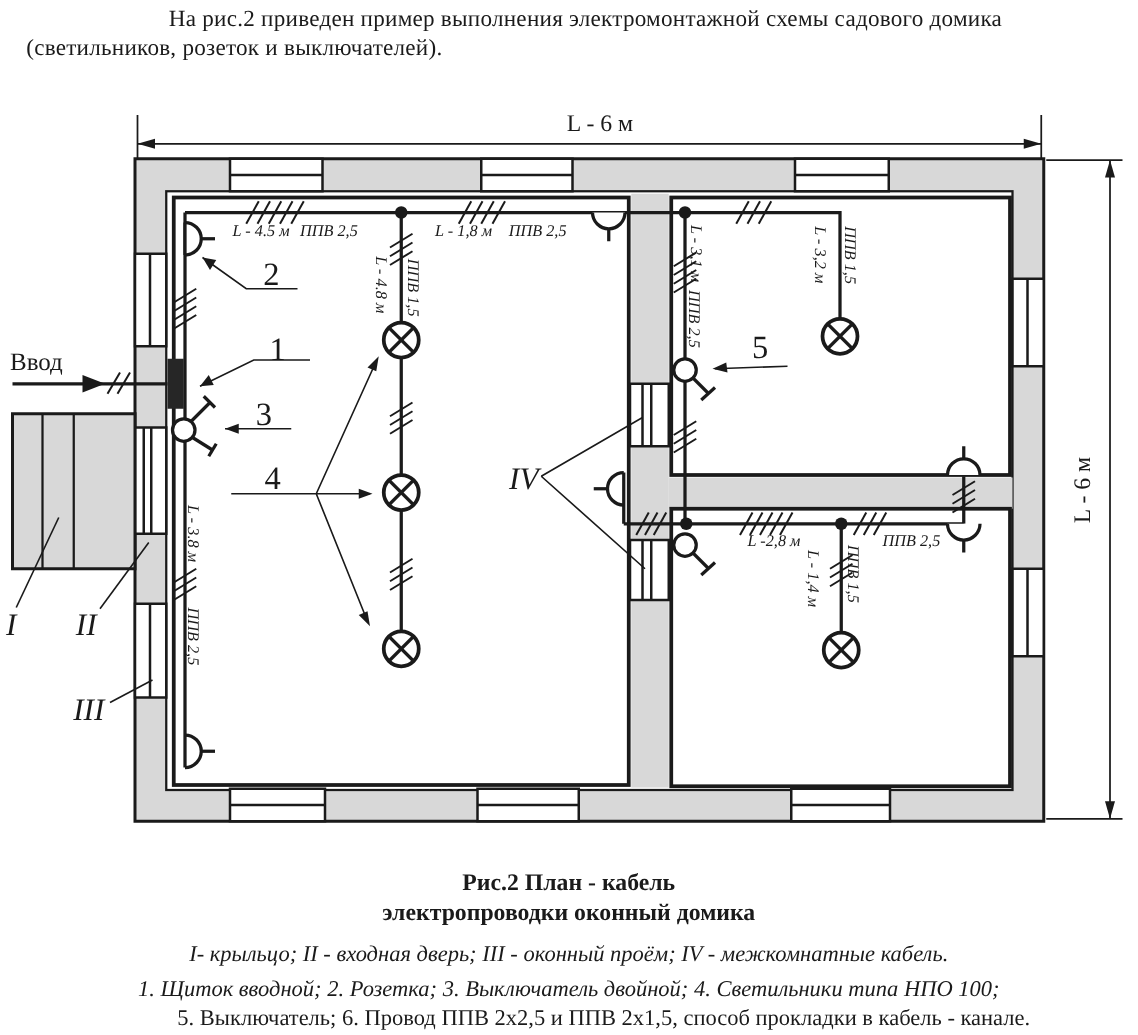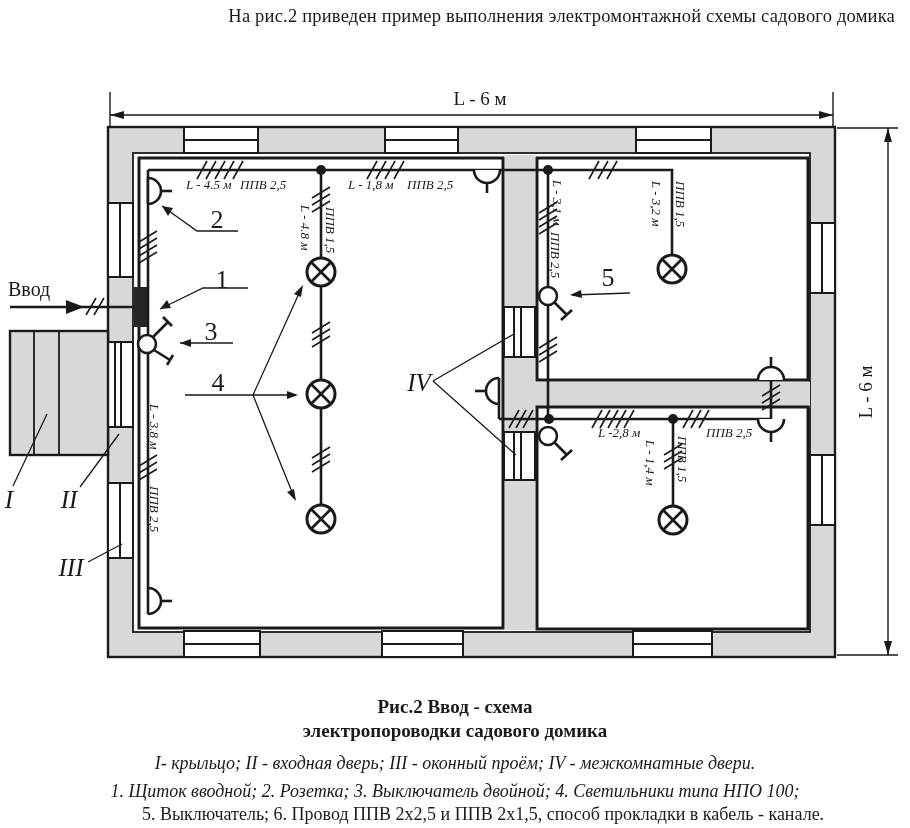--- a/index.html
+++ b/index.html
@@ -2,36 +2,37 @@
 <html><head>
 <meta charset="utf-8">
 <style>
   html,body{margin:0;padding:0;}
   body{
     width:910px;height:828px;position:relative;background:#ffffff;
     font-family:"Liberation Serif", serif;color:#1a1a1a;overflow:hidden;
   }
   .abs{position:absolute;}
   .intro{left:21px;top:5px;width:874px;font-size:18.5px;line-height:23px;letter-spacing:.2px;}
-  .intro .l1{text-indent:114px;text-align:right;}
+  .intro .l1{text-indent:114px;}
   .caption{left:0;width:910px;text-align:center;font-weight:bold;font-size:19px;}
   .legendline{left:0;width:910px;text-align:center;font-size:18px;}
   .it{font-style:italic;}
   svg text{fill:#1a1a1a;}
   .wirelabel{font-style:italic;font-size:13px;}
   .numlabel{font-size:26px;}
   .romanlabel{font-style:italic;font-size:25px;}
   .dimlabel{font-size:19px;}
   .entrylabel{font-size:20px;}
 </style>
 </head>
 <body>
 
 <div class="abs intro">
   <div class="l1">На рис.2 приведен пример выполнения электромонтажной схемы садового домика</div>
+  <div class="l3">(светильников, розеток и выключателей).</div>
 </div>
 
 <svg class="abs" style="left:0;top:0;" width="910" height="828" viewBox="0 0 910 828">
 
   <g>
     <rect x="108" y="127" width="727" height="530" fill="#d8d8d8" stroke="#1a1a1a" stroke-width="2.4"></rect>
     <rect x="133" y="153" width="677" height="479" fill="#ffffff" stroke="#1a1a1a" stroke-width="1.8"></rect>
     <rect x="505" y="155" width="30" height="475" fill="#d8d8d8"></rect>
     <rect x="535" y="382" width="275" height="25" fill="#d8d8d8"></rect>
     <rect x="139" y="158" width="364" height="470" fill="none" stroke="#1a1a1a" stroke-width="3"></rect>
@@ -331,18 +332,18 @@
     <text x="551" y="232" transform="rotate(90 551 232)" class="wirelabel">ППВ 2,5</text>
     <text x="652" y="181" transform="rotate(90 652 181)" class="wirelabel">L - 3,2 м</text>
     <text x="676" y="181" transform="rotate(90 676 181)" class="wirelabel">ППВ 1,5</text>
     <text x="598" y="437" class="wirelabel">L -2,8 м</text>
     <text x="706" y="437" class="wirelabel">ППВ 2,5</text>
     <text x="646" y="440" transform="rotate(90 646 440)" class="wirelabel">L - 1,4 м</text>
     <text x="678" y="436" transform="rotate(90 678 436)" class="wirelabel">ППВ 1,5</text>
   </g>
 </svg>
 
-<div class="abs caption" style="top:696px;">Рис.2  Ввод -  схема</div>
-<div class="abs caption" style="top:720px;">электропороводки садового домика</div>
-
-<div class="abs legendline it" style="top:753px;">I- крыльцо; II - входная дверь; III - оконный проём; IV - межкомнатные двери.</div>
+<div class="abs caption" style="top:696px;">Рис.2  План -  кабель</div>
+<div class="abs caption" style="top:720px;">электропроводки оконный домика</div>
+
+<div class="abs legendline it" style="top:753px;">I- крыльцо; II - входная дверь; III - оконный проём; IV - межкомнатные кабель.</div>
 <div class="abs legendline" style="top:781px;font-style:italic;">1. Щиток вводной; 2. Розетка; 3. Выключатель двойной; 4. Светильники типа НПО 100;</div>
 <div class="abs legendline" style="top:804px;margin-left:28px;">5. Выключатель; 6. Провод ППВ 2х2,5 и ППВ 2х1,5, способ прокладки в кабель - канале.</div>
 
 </body></html>

